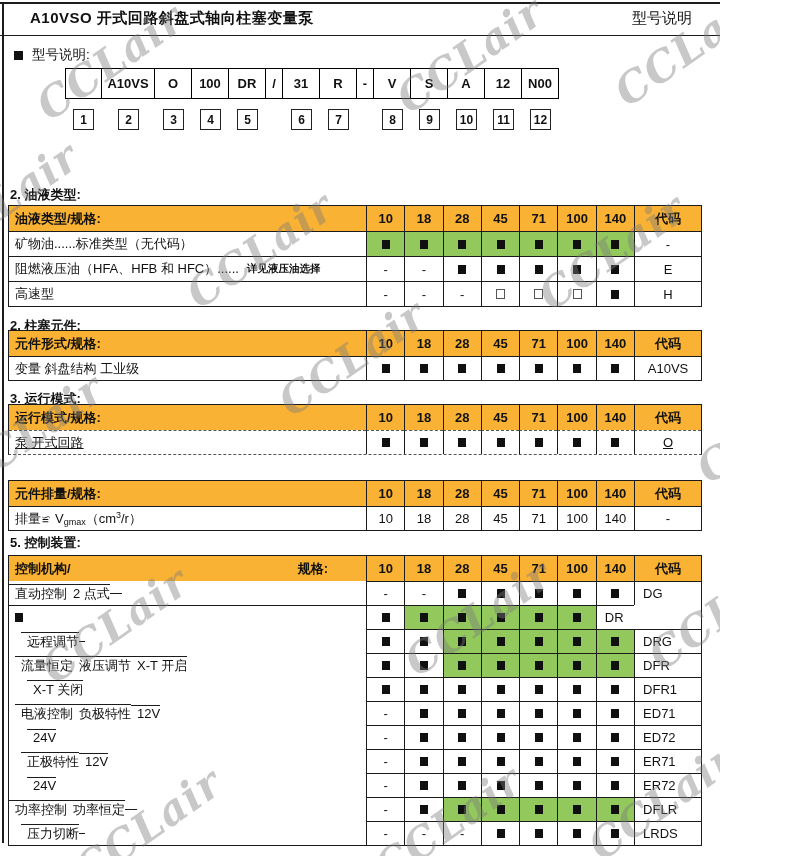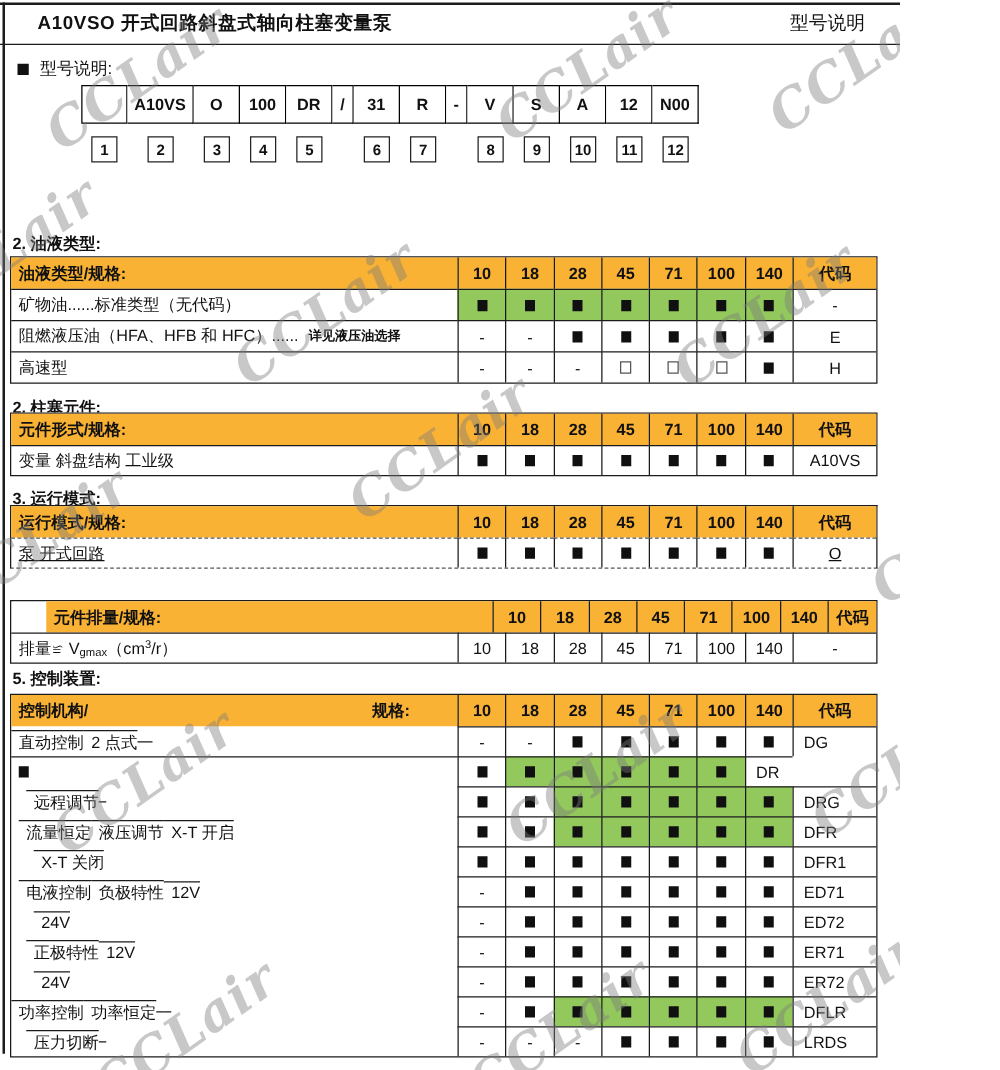--- a/index.html
+++ b/index.html
@@ -289,21 +289,21 @@
             <span class="sqm"></span>
           </div>
           <div class="c">
             <span class="sqm"></span>
           </div>
           <div>O</div>
         </div>
       </div>
       <div class="sec-title" style="top: 483px;">4. 元件规格:</div>
       <div class="tblwrap" style="top: 480px;">
-        <div class="trow hrow" style="height: 25px; margin-left: 28px;">
+        <div class="trow hrow" style="height: 25px;">
           <div>元件排量/规格:</div>
           <div>10</div>
           <div>18</div>
           <div>28</div>
           <div>45</div>
           <div>71</div>
           <div>100</div>
           <div>140</div>
           <div>代码</div>
         </div>

